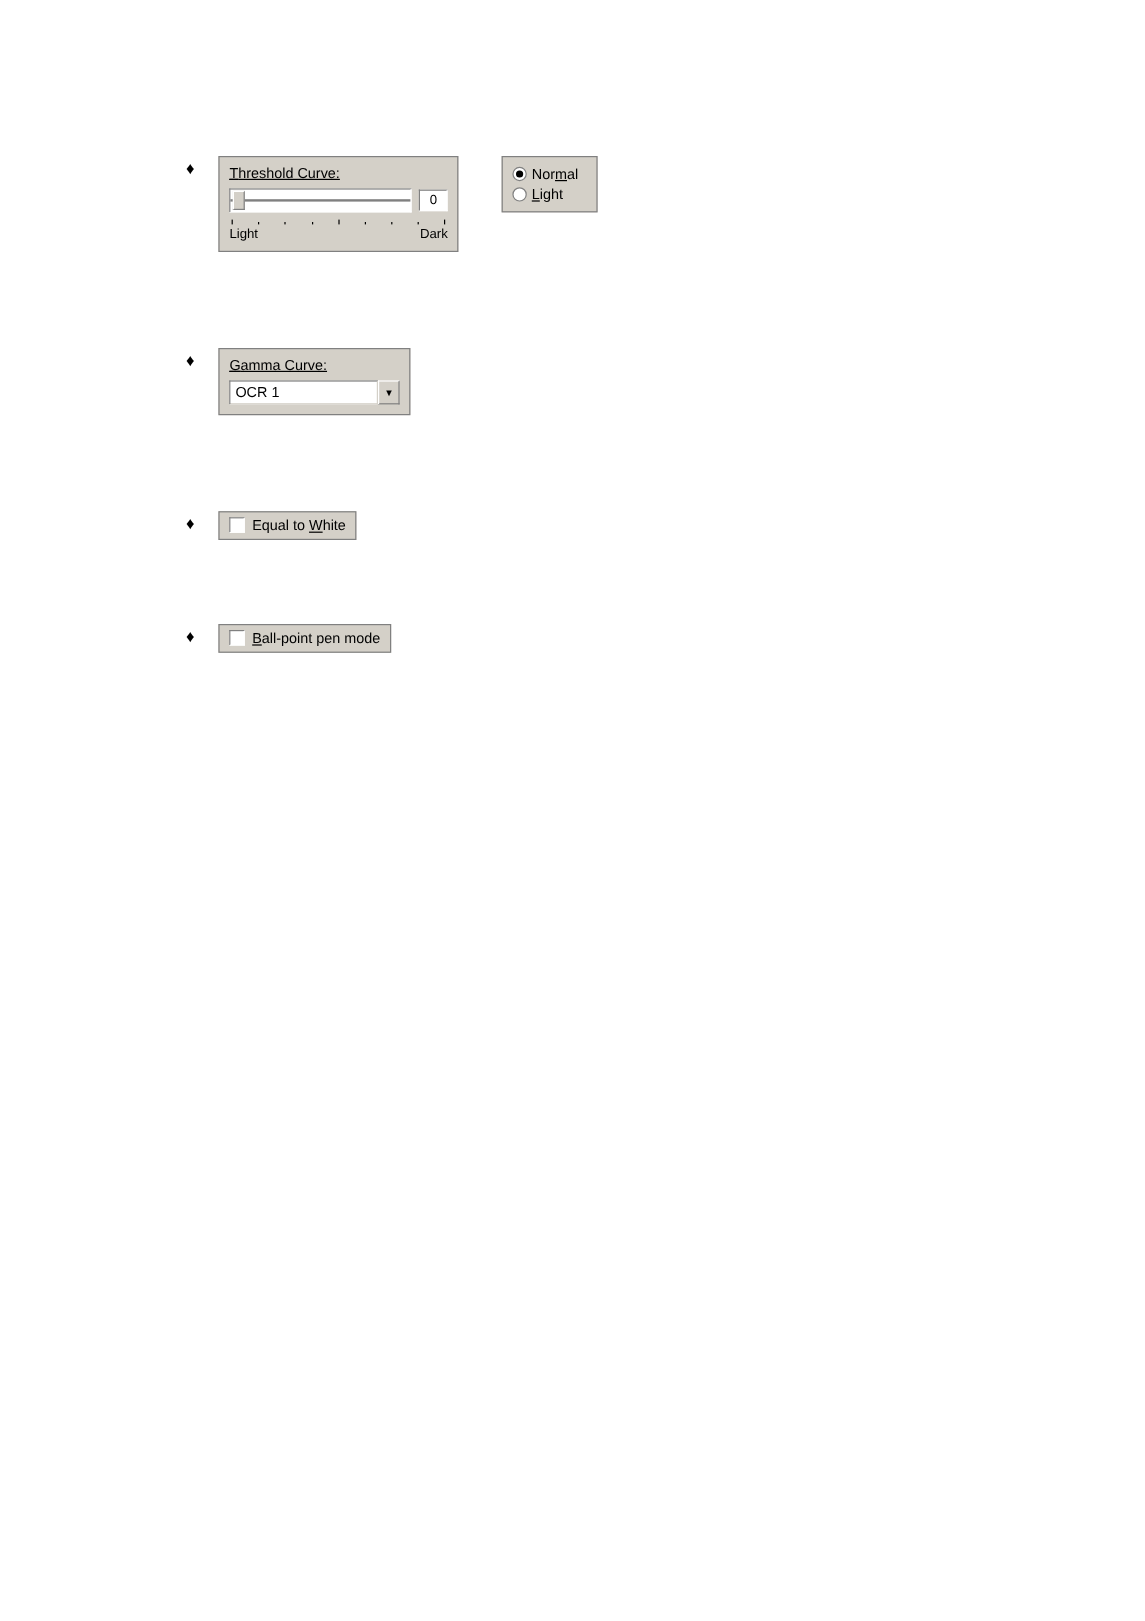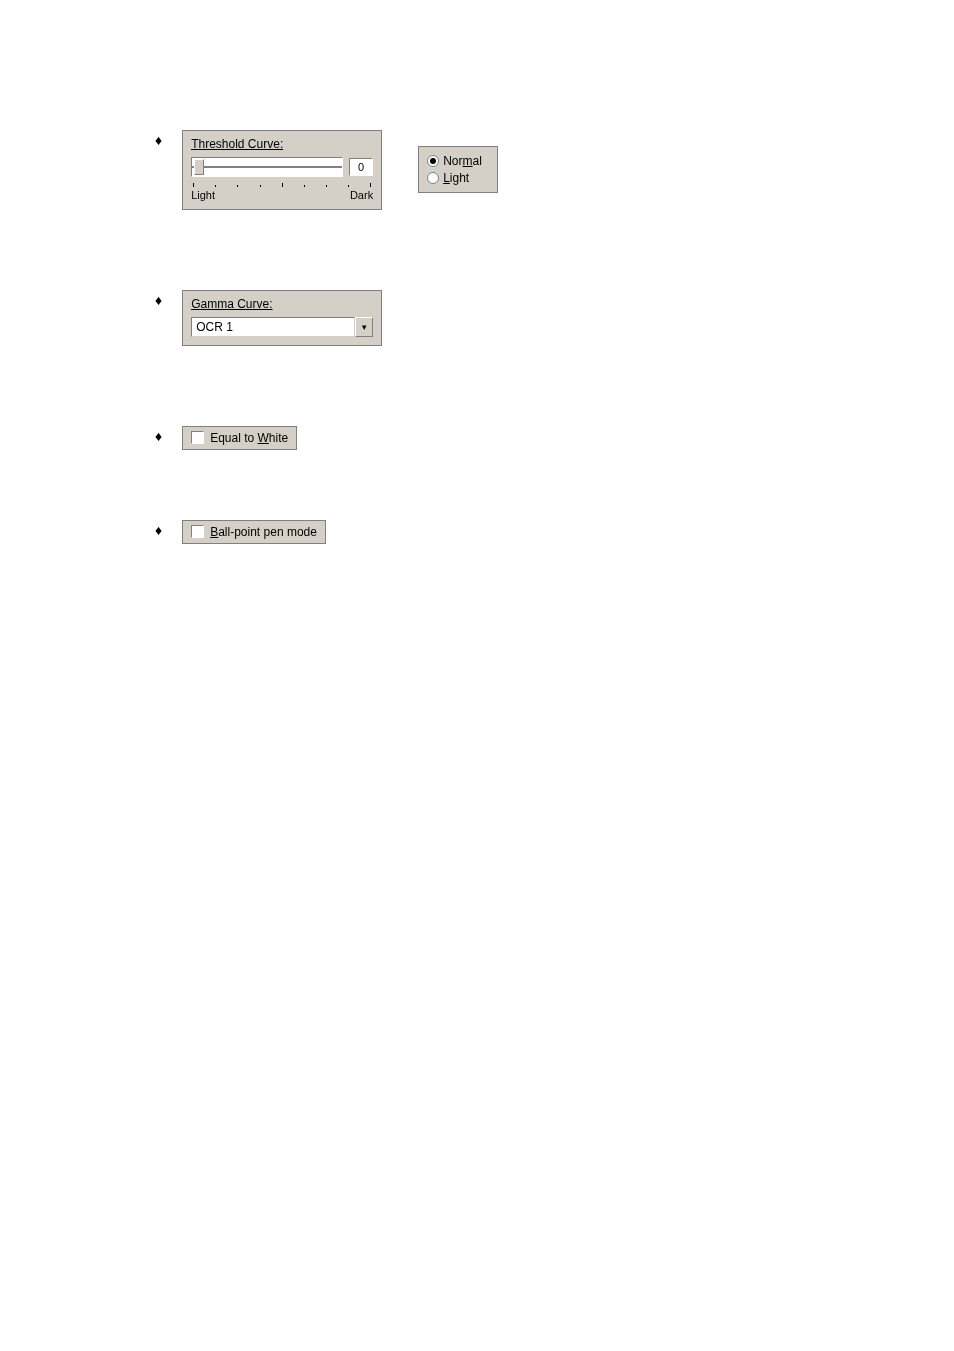--- a/index.html
+++ b/index.html
@@ -145,21 +145,20 @@
       height: 2px;
       background: #000;
     }
 
     
     .radio-panel {
       border: 1px solid #808080;
       background-color: #d4d0c8;
       padding: 4px 8px;
       min-width: 80px;
-      margin-top: 16px;
     }
 
     .radio-item {
       display: flex;
       align-items: center;
       gap: 4px;
       margin: 3px 0;
       cursor: pointer;
     }
 
@@ -189,21 +188,21 @@
 
     .radio-label .ul {
       text-decoration: underline;
     }
 
     
     .gamma-panel {
       border: 1px solid #808080;
       background-color: #d4d0c8;
       padding: 6px 8px 8px 8px;
-      width: 200px;
+      width: 160px;
     }
 
     .dropdown-container {
       display: flex;
       align-items: center;
       gap: 0;
     }
 
     .dropdown-field {
       flex: 1;

